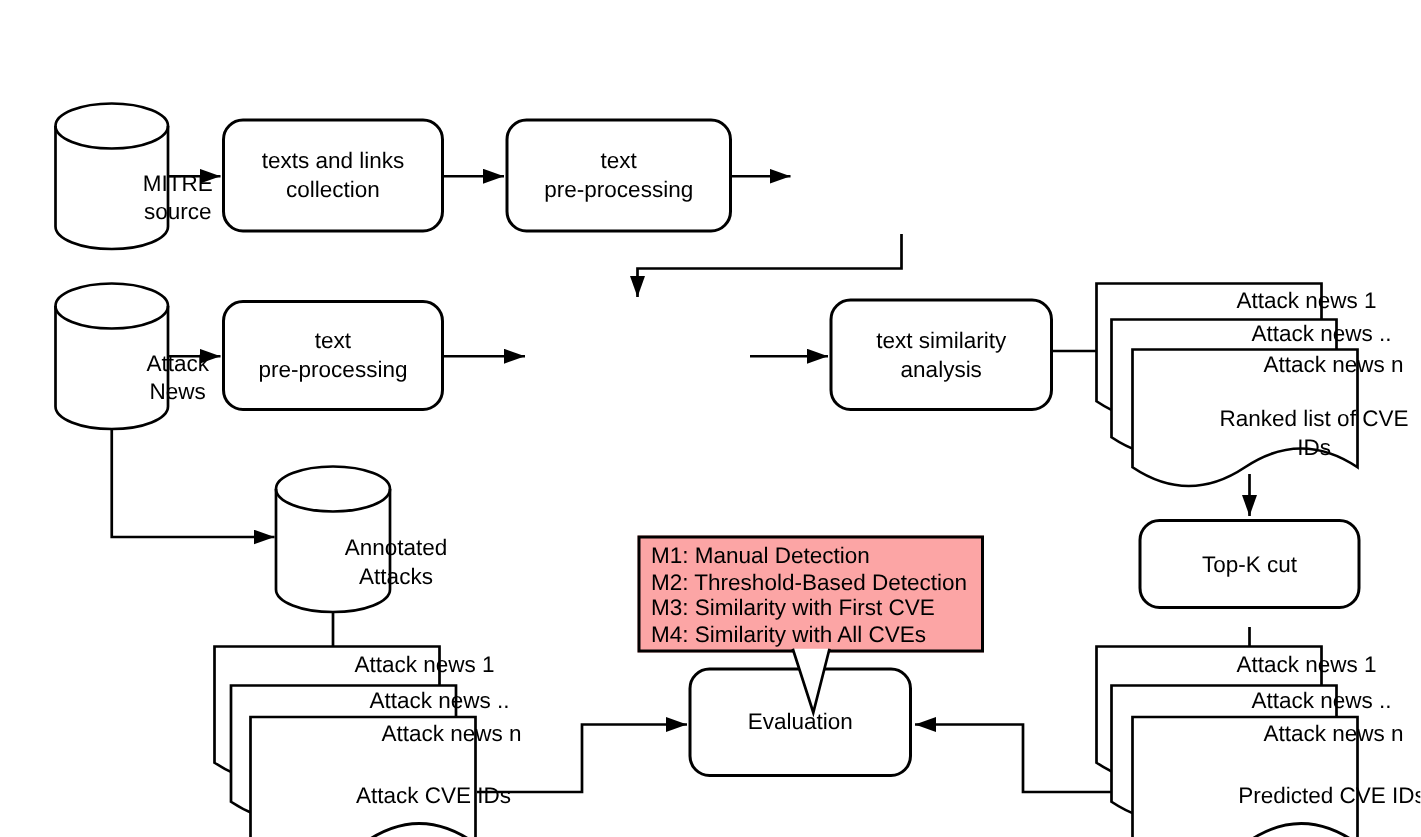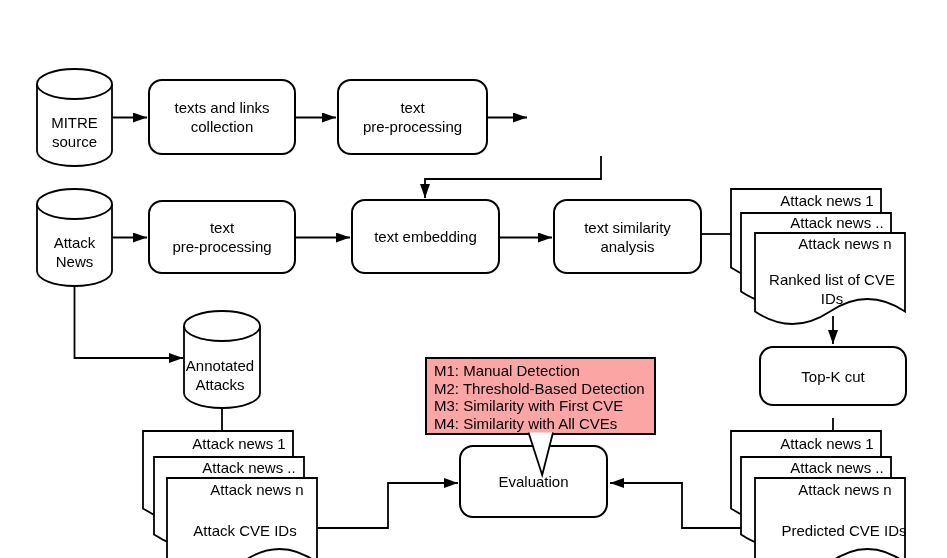--- a/index.html
+++ b/index.html
@@ -15,21 +15,21 @@
     display:flex;align-items:center;justify-content:center;
     text-align:center;font-size:15px;line-height:19px;white-space:pre-line;
   }
   .legend{
     position:absolute;box-sizing:border-box;z-index:1;
     border:2px solid #000;background:#fca5a5;
     font-size:15px;line-height:17.5px;padding:3px 0 0 7px;
   }
   .lbl{
     position:absolute;z-index:2;text-align:center;
-    font-size:15px;line-height:19px;white-space:pre-line;
+    font-size:15px;line-height:19px;white-space:pre-line;padding-left:44px;
   }
 </style>
 </head>
 <body>
 
 <div class="canvas">
 
   <svg class="layer" width="947" height="558" viewBox="0 0 947 558">
     <defs>
       <marker id="arw" viewBox="0 0 14 10" refX="14" refY="5" markerWidth="14" markerHeight="10" markerUnits="userSpaceOnUse" orient="auto">
@@ -90,23 +90,20 @@
 collection</span>
   </div>
   <div class="node" style="left:337px;top:33px;width:151px;height:76px">
     <span>text
 pre-processing</span>
   </div>
   <div class="node" style="left:148px;top:154px;width:148px;height:74px">
     <span>text
 pre-processing</span>
   </div>
-  <div class="node" style="left:351px;top:153px;width:149px;height:75px">
-    <span>text embedding</span>
-  </div>
   <div class="node" style="left:553px;top:153px;width:149px;height:75px">
     <span>text similarity
 analysis</span>
   </div>
   <div class="node" style="left:759px;top:300px;width:148px;height:60px">
     <span>Top-K cut</span>
   </div>
   <div class="node" style="left:459px;top:399px;width:149px;height:73px">
     <span>Evaluation</span>
   </div>

